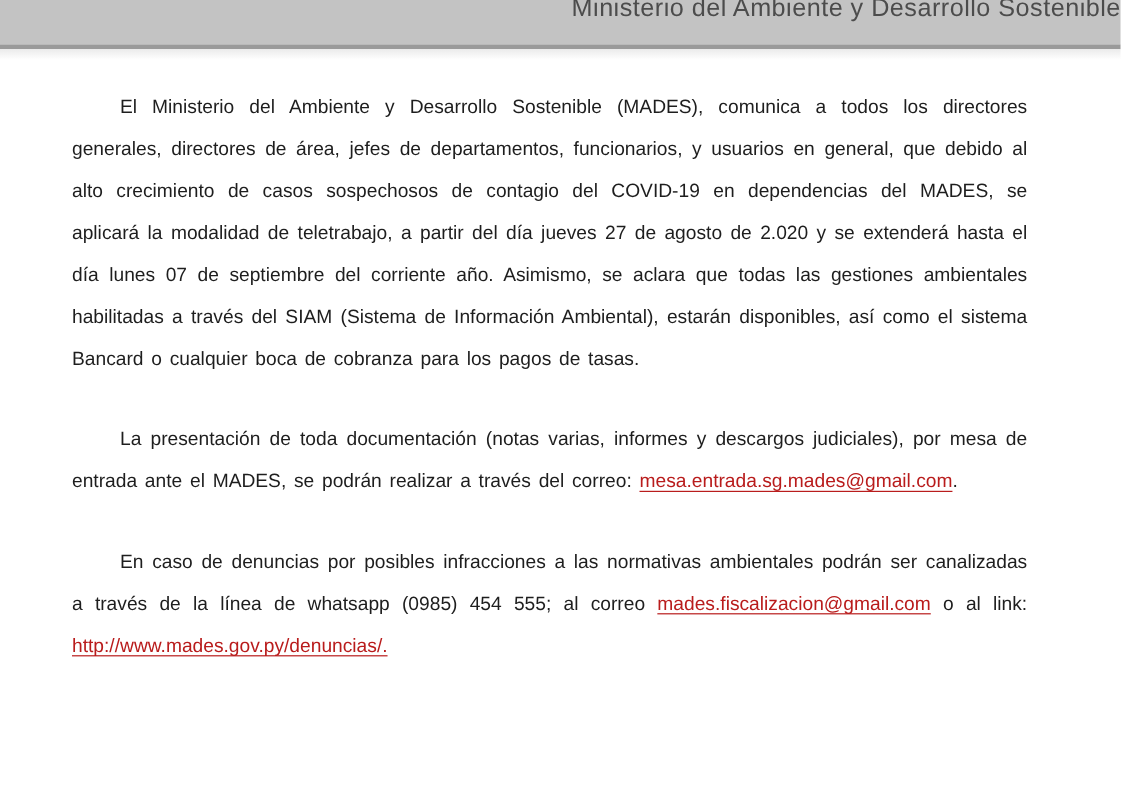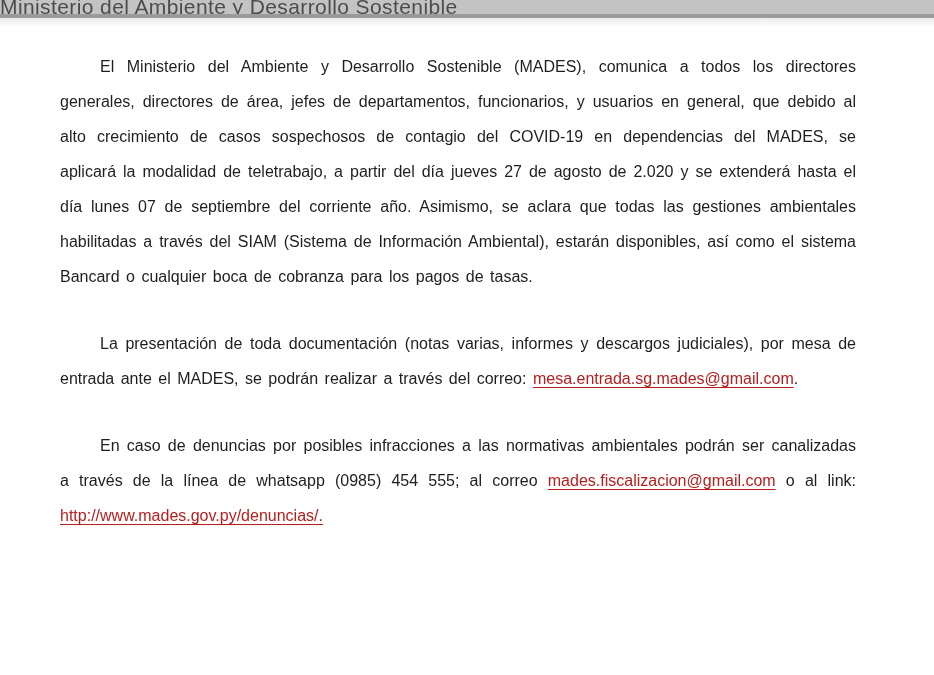--- a/index.html
+++ b/index.html
@@ -6,24 +6,24 @@
   .page {
     width: 934px;
     height: 675px;
     position: relative;
     overflow: hidden;
     background: #ffffff;
     font-family: "Liberation Sans", sans-serif;
   }
   
   .letterhead {
-    height: 14px;
+    height: 37px;
     background: #c3c3c3;
     overflow: hidden;
-    text-align: left;
+    text-align: right;
   }
   .letterhead-title {
     display: inline-block;
     margin-top: -8px;
     font-size: 21px;
     line-height: 28px;
     letter-spacing: 0.4px;
     color: #4c4c4c;
     white-space: nowrap;
   }

